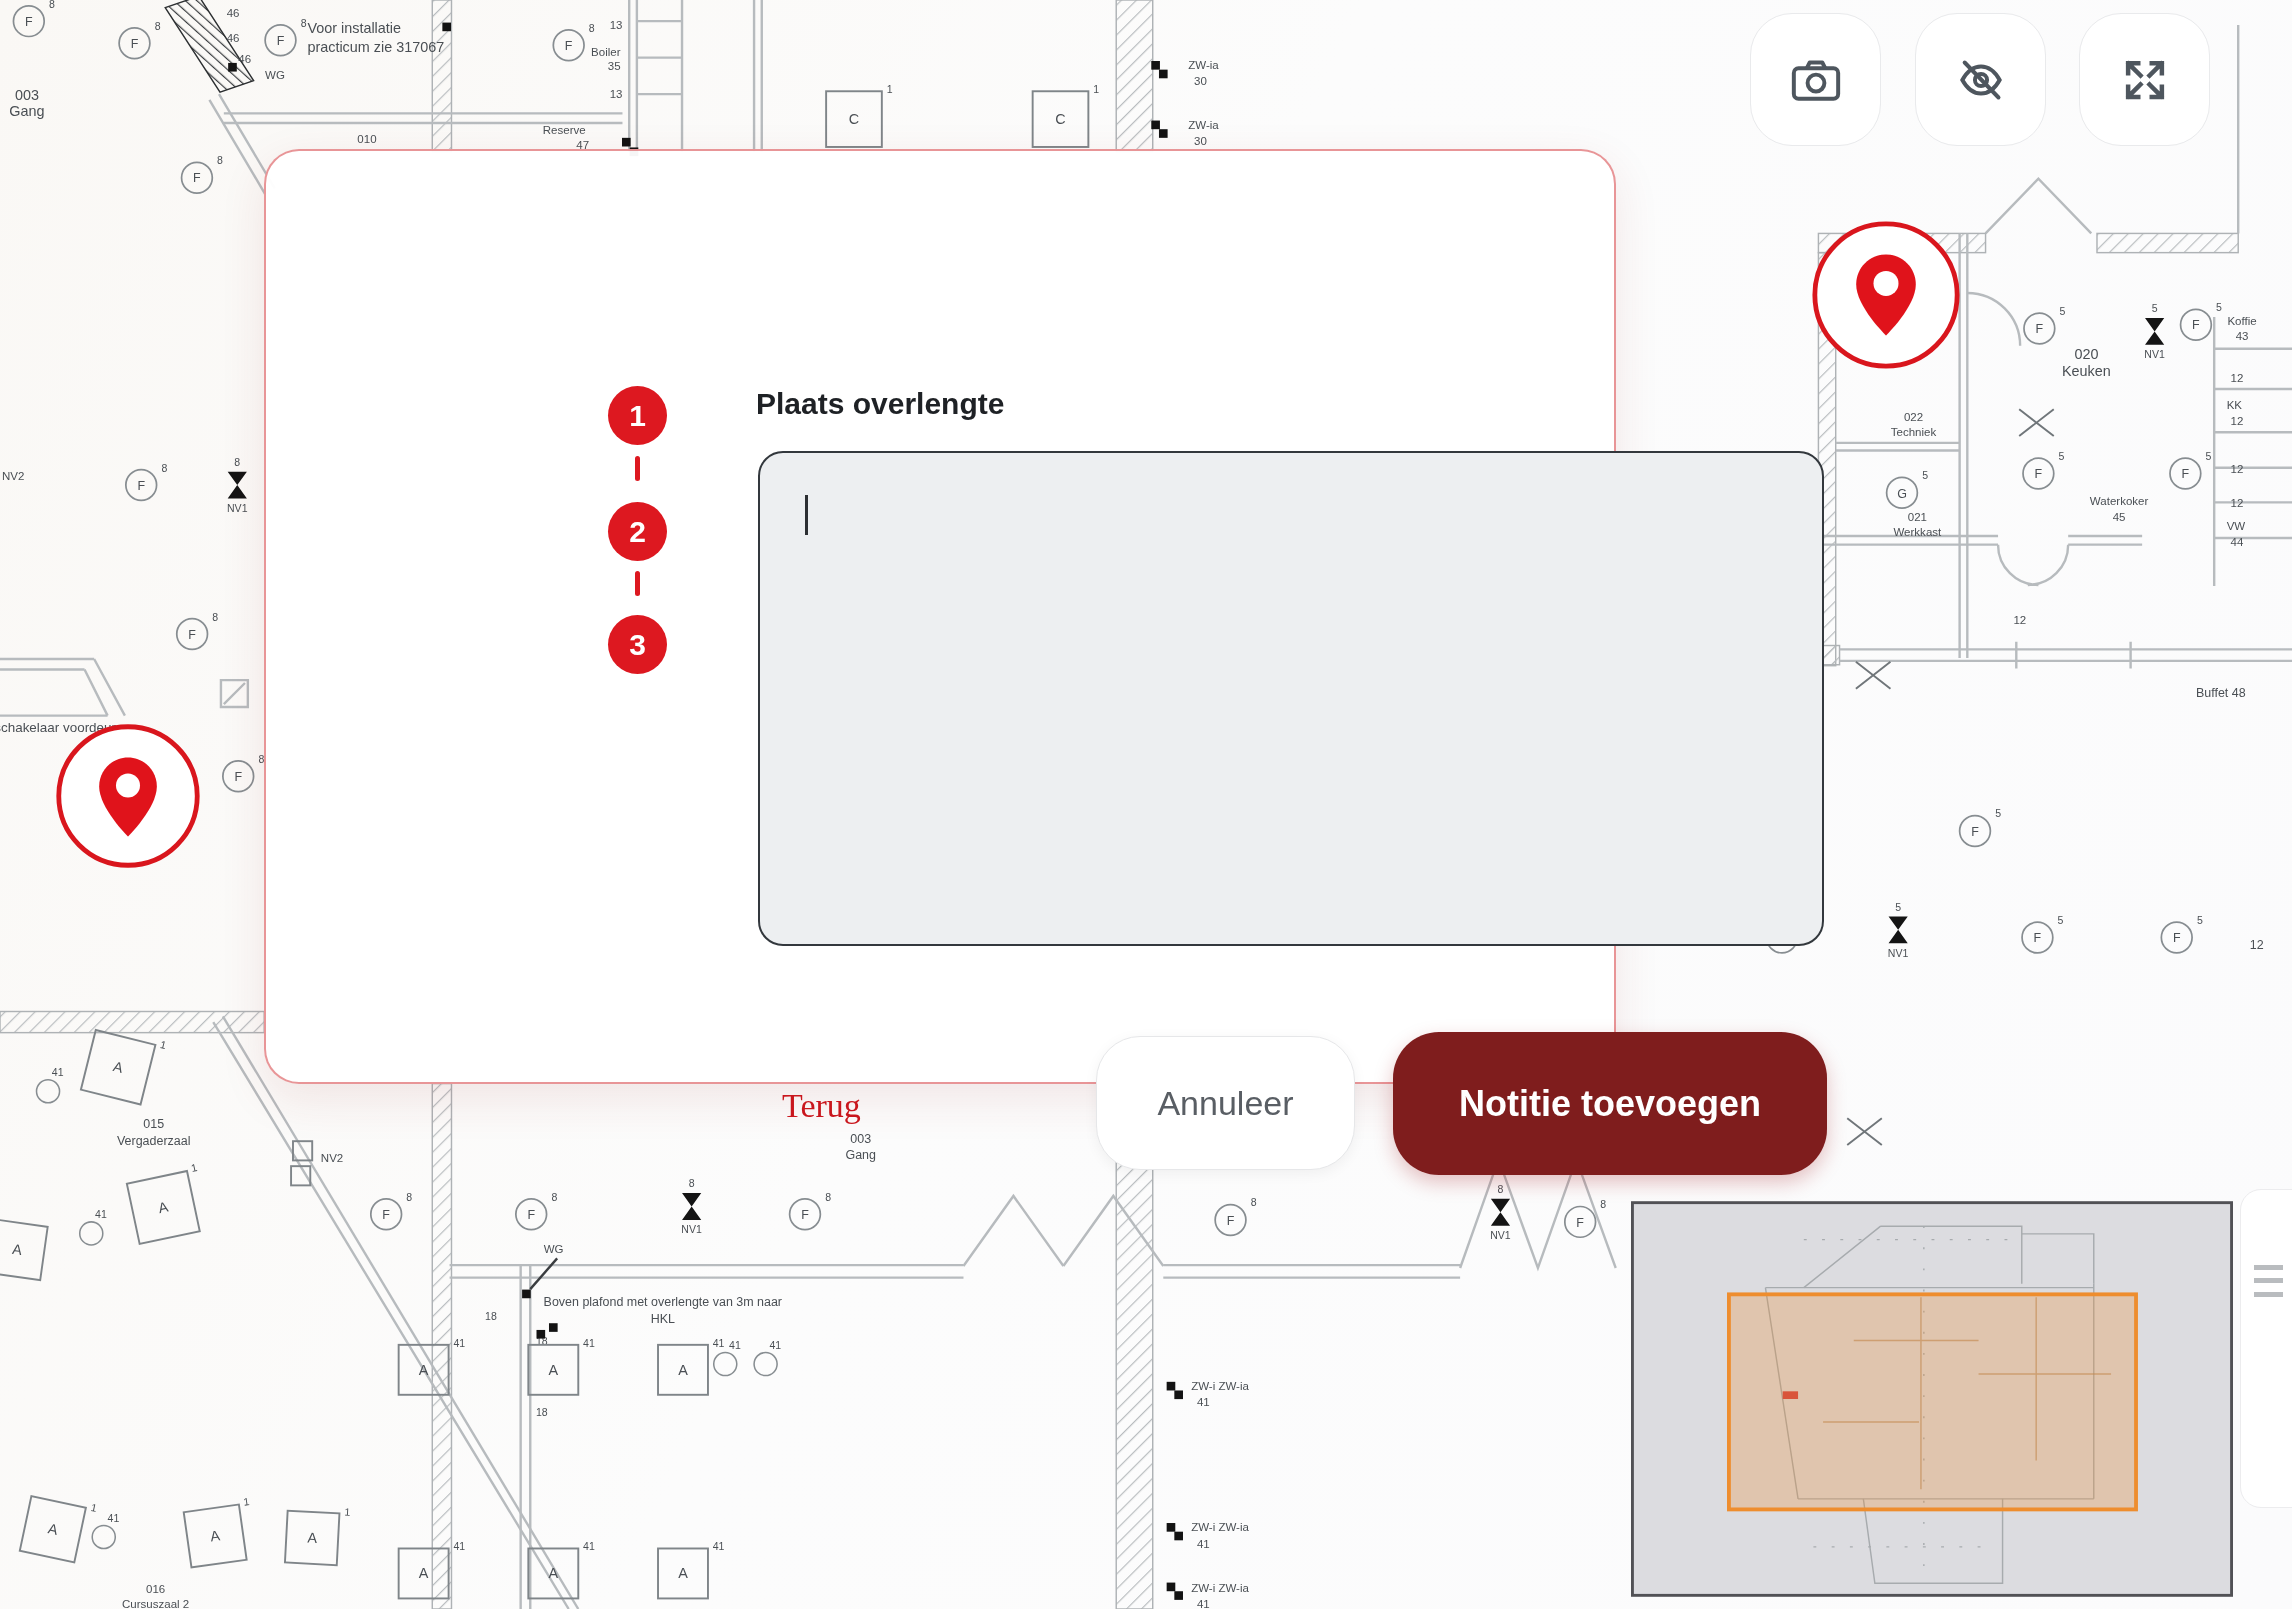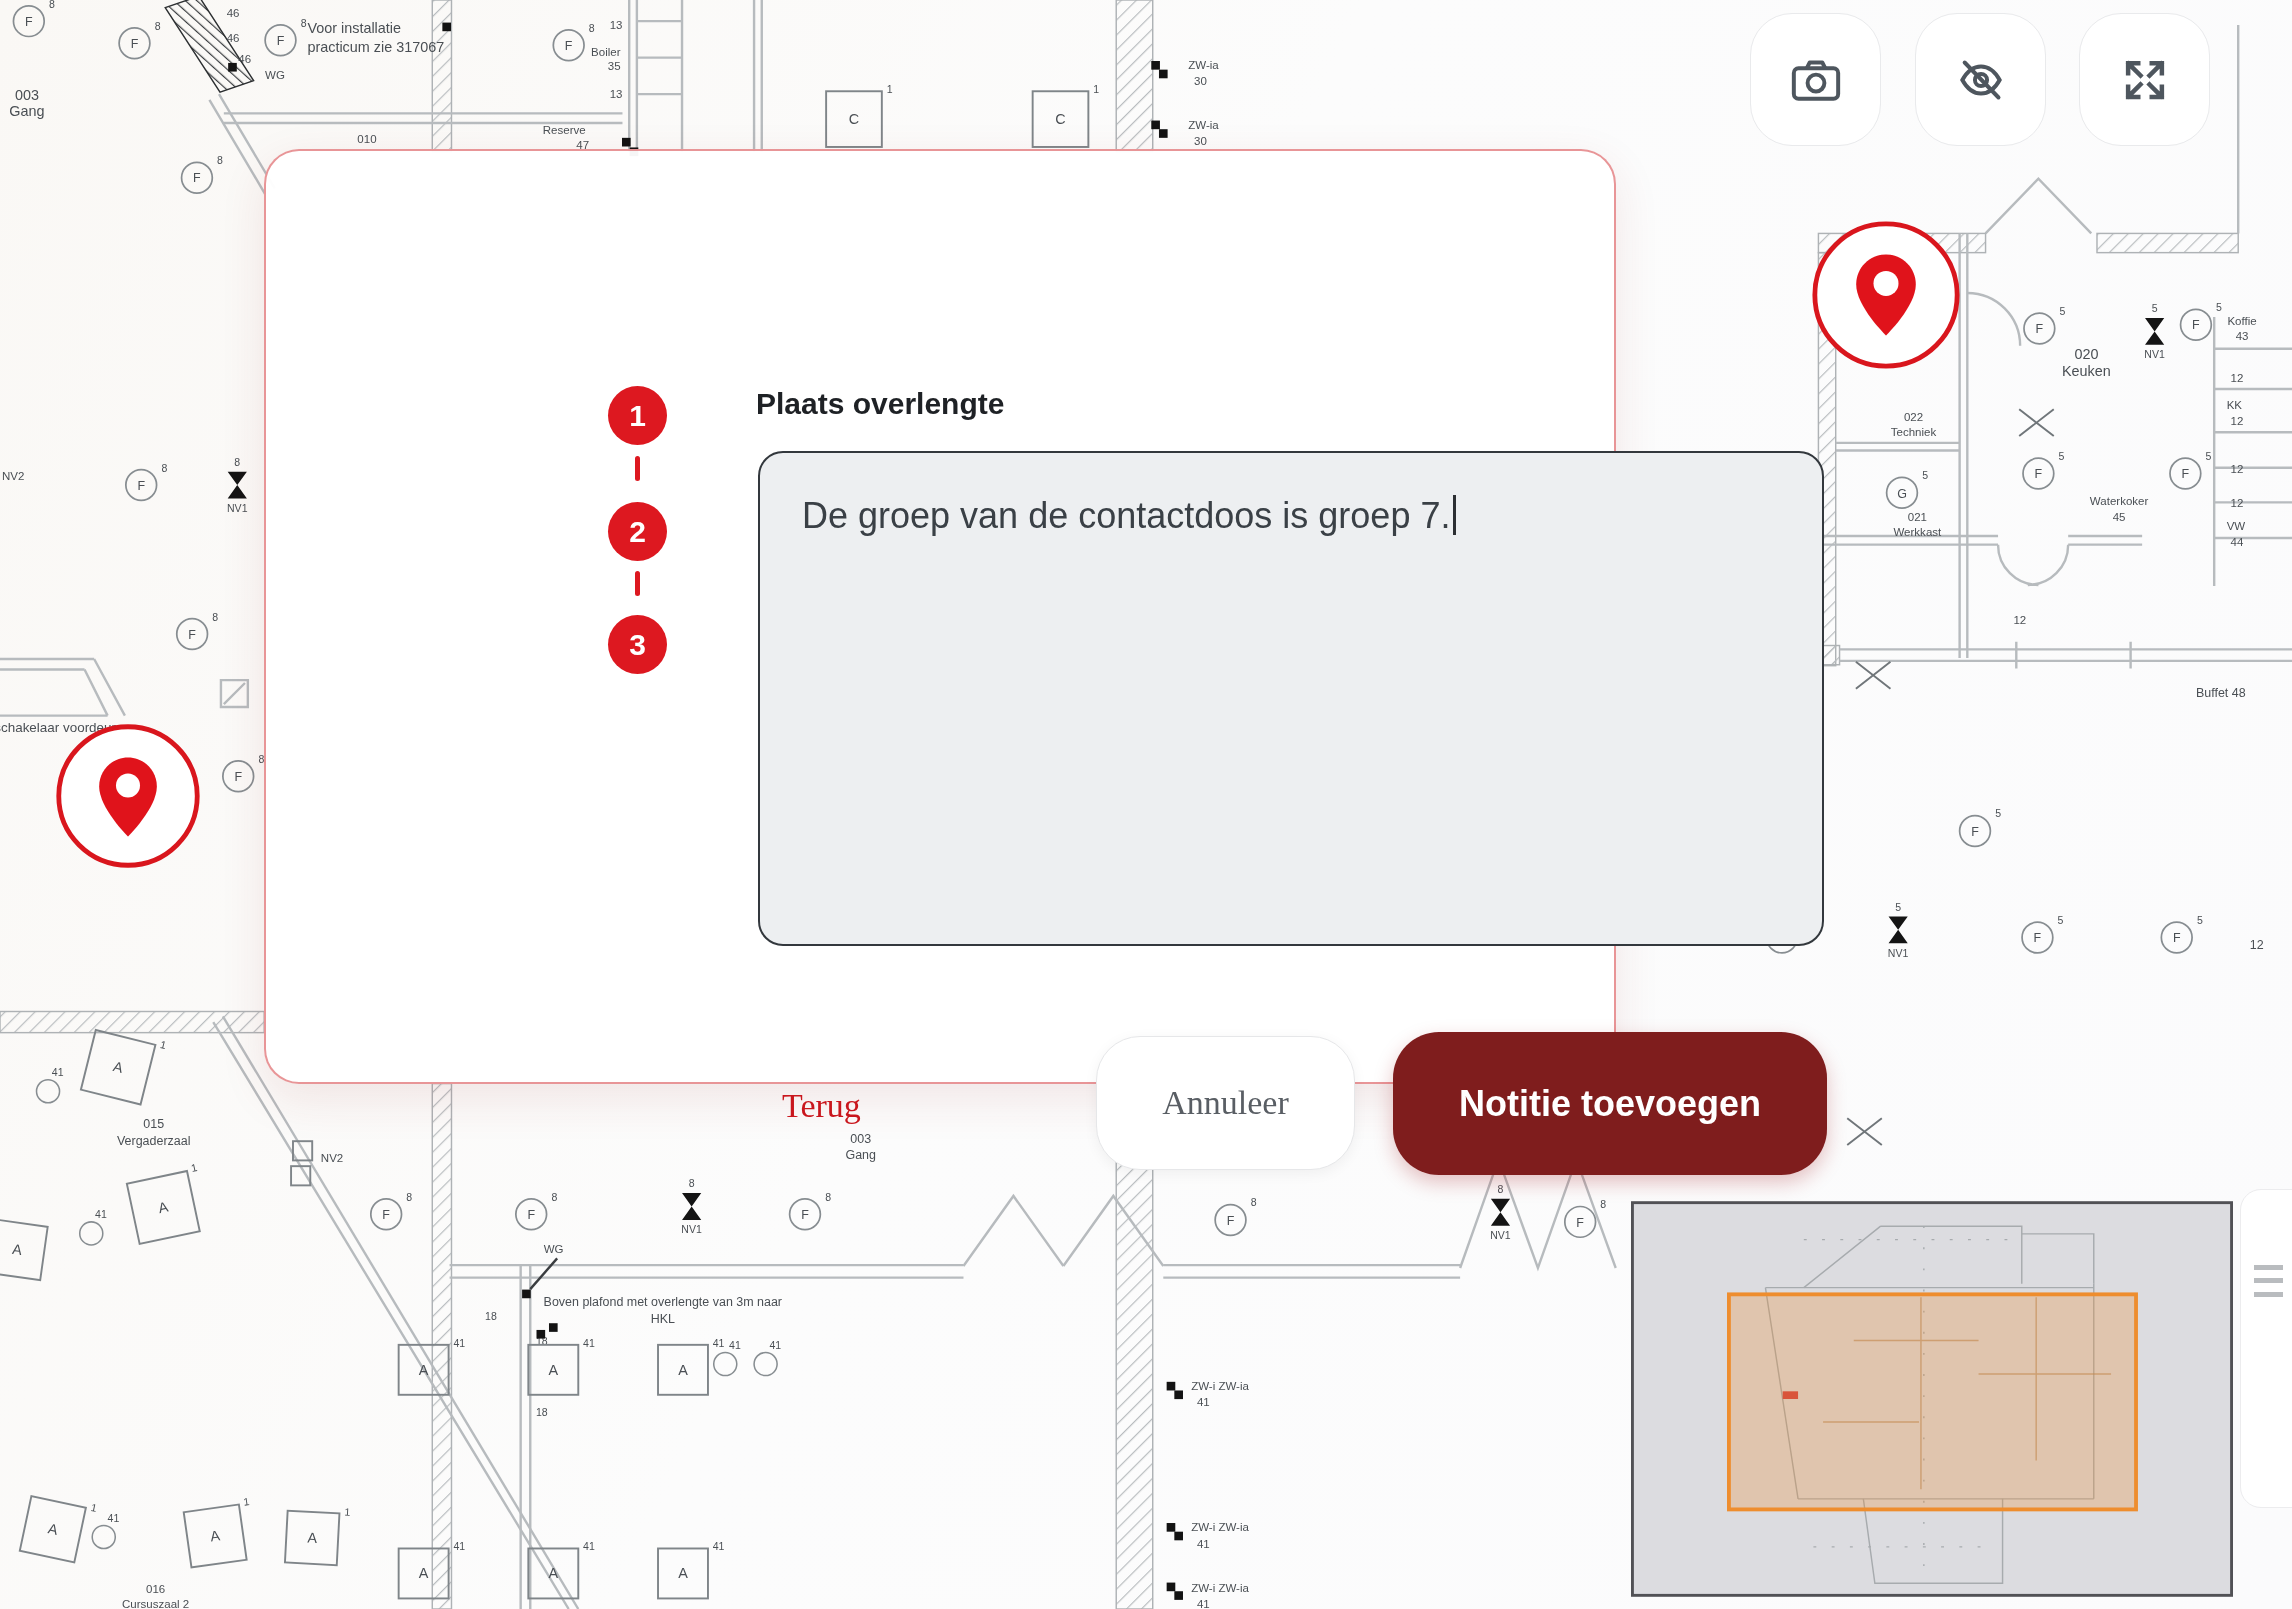--- a/index.html
+++ b/index.html
@@ -29,21 +29,21 @@
   #dash-1{top:305px}#dash-2{top:420px}
   #dlg-title{position:absolute;left:490px;top:236px;font-size:30px;font-weight:600;color:#1e2125;}
   #note-box{position:absolute;left:492px;top:300px;width:1066px;height:495px;background:#edeff1;
     border:2.9px solid #33383d;border-radius:25px;font-size:36px;color:#3a4046;
     padding:40px 42px;box-sizing:border-box;line-height:46px;cursor:text;}
   .caret{display:inline-block;width:2.9px;height:40px;background:#2c2f33;vertical-align:-6.7px;margin-left:2.9px;}
   #btn-back{position:absolute;left:516px;top:936px;font-size:34px;color:#c9161d;background:none;
     border:none;padding:0;cursor:pointer;font-family:Liberation Serif, serif;}
   #btn-cancel{position:absolute;left:830px;top:885px;width:259px;height:134px;background:#fff;
     border:1.9px solid #e6e7e9;border-radius:44px;font-size:34px;color:#595e64;cursor:pointer;
-    box-shadow:0 3.8px 13.4px rgba(0,0,0,.05);font-family:Liberation Serif, serif;}
+    box-shadow:0 3.8px 13.4px rgba(0,0,0,.05);font-family:Liberation Sans, sans-serif;}
   #btn-submit{position:absolute;left:1127px;top:881px;width:434px;height:143px;background:#7f1d1d;
     border:none;border-radius:46px;font-size:36px;color:#fff;font-weight:bold;cursor:pointer;
     box-shadow:0 7.7px 19px rgba(160,20,25,.25);font-family:"Liberation Sans",sans-serif;}
   
   #side-panel{position:absolute;left:2240px;top:1189px;width:58px;height:317px;background:#fff;
     border:1px solid #ececee;border-radius:21px 0 0 21px;}
   #side-panel .bar{position:absolute;left:13.4px;width:29px;height:4.8px;background:#b9bcbf;}
   #minimap{position:absolute;left:1631px;top:1201px;width:602px;height:396px;cursor:pointer;}
 </style>
 </head>
@@ -461,21 +461,21 @@
   <div id="dialog">
     <div class="step" id="step-1">1</div>
     <div class="step-dash" id="dash-1"></div>
     <div class="step" id="step-2">2</div>
     <div class="step-dash" id="dash-2"></div>
     <div class="step" id="step-3">3</div>
 
     <div id="dlg-title">Plaats overlengte</div>
 
     <div id="note-box" role="textbox">
-      <span>De groep van de contactdoos is groep 7.</span><span class="caret"></span>
+      <span class="caret"></span>
     </div>
 
     <button id="btn-back">Terug</button>
     <button id="btn-cancel">Annuleer</button>
     <button id="btn-submit">Notitie toevoegen</button>
   </div>
 
   <div id="side-panel">
     <div class="bar" style="top:75px"></div>
     <div class="bar" style="top:88px"></div>

